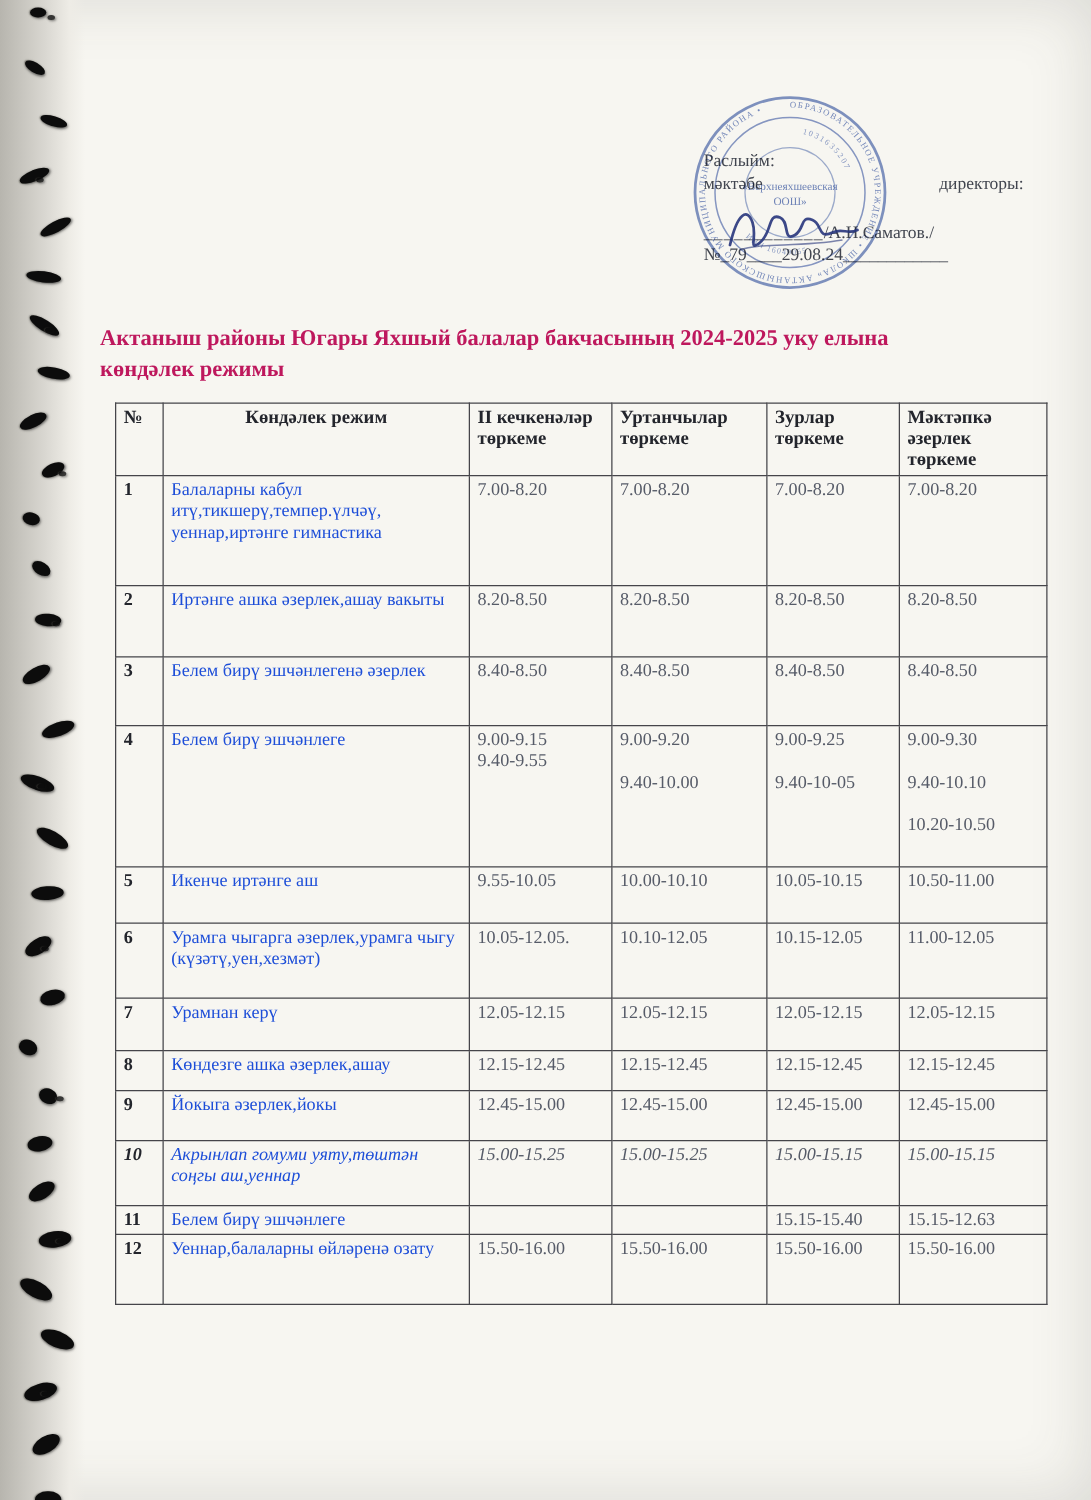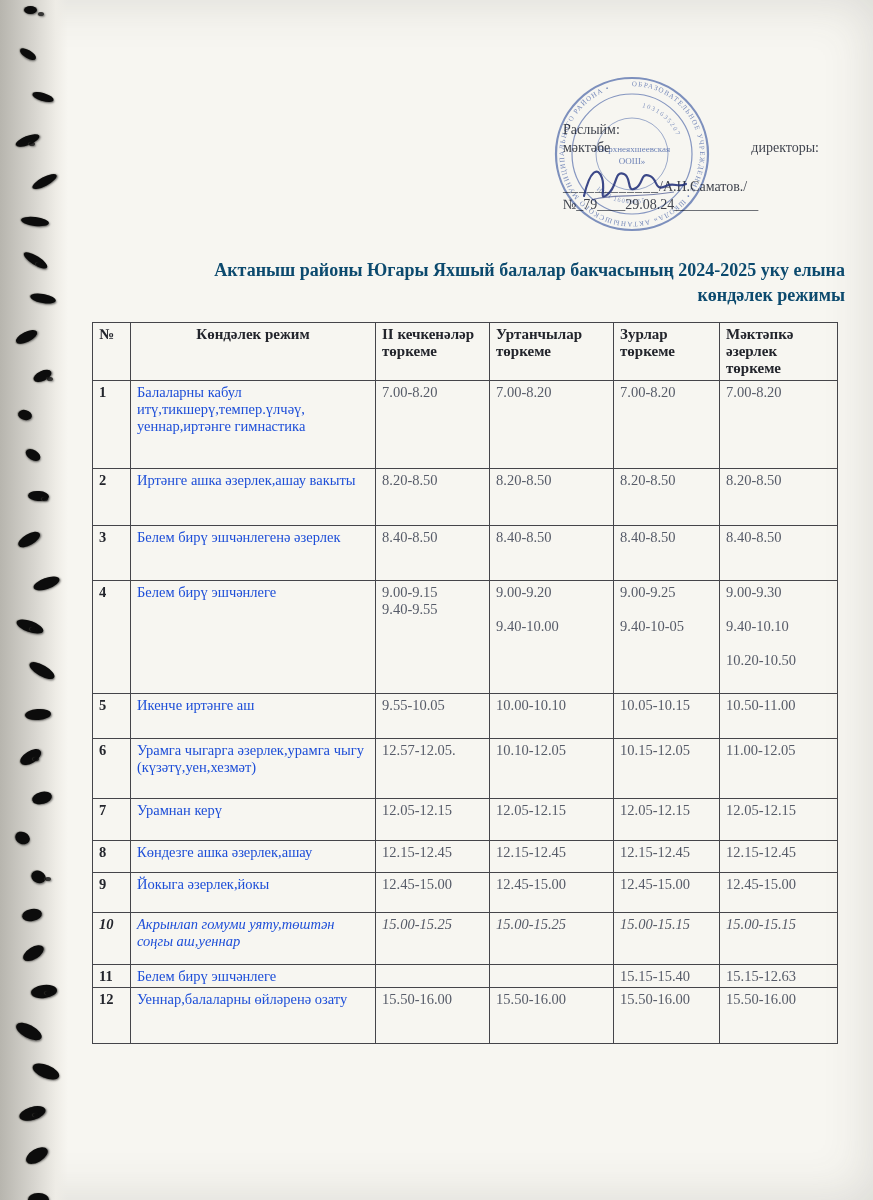--- a/index.html
+++ b/index.html
@@ -37,21 +37,21 @@
     pointer-events:none; mix-blend-mode:multiply; opacity:.85;
   }
   
   .signature {
     position:absolute; left:578px; top:160px; width:120px; height:50px;
     pointer-events:none;
   }
   
   .title {
     position:absolute; left:80px; top:258px; width:765px;
-    text-align:right; font-size:18px; font-weight:700; color:#0c4a6e;
+    text-align:left; font-size:18px; font-weight:700; color:#be185d;
     line-height:1.4;
   }
   
   .schedule {
     position:absolute; left:92px; top:322px;
     border-collapse:collapse; table-layout:fixed;
     font-size:14.5px;
   }
   .schedule th, .schedule td {
     border:1px solid #45454a; vertical-align:top;
@@ -238,21 +238,21 @@
           <td class="c0">5</td>
           <td class="c1">Икенче иртәнге аш</td>
           <td class="c2">9.55-10.05</td>
           <td class="c3">10.00-10.10</td>
           <td class="c4">10.05-10.15</td>
           <td class="c5">10.50-11.00</td>
         </tr>
         <tr>
           <td class="c0">6</td>
           <td class="c1">Урамга чыгарга әзерлек,урамга чыгу (күзәтү,уен,хезмәт)</td>
-          <td class="c2">12.57-12.05.</td>
+          <td class="c2">10.05-12.05.</td>
           <td class="c3">10.10-12.05</td>
           <td class="c4">10.15-12.05</td>
           <td class="c5">11.00-12.05</td>
         </tr>
         <tr>
           <td class="c0">7</td>
           <td class="c1">Урамнан керү</td>
           <td class="c2">12.05-12.15</td>
           <td class="c3">12.05-12.15</td>
           <td class="c4">12.05-12.15</td>

